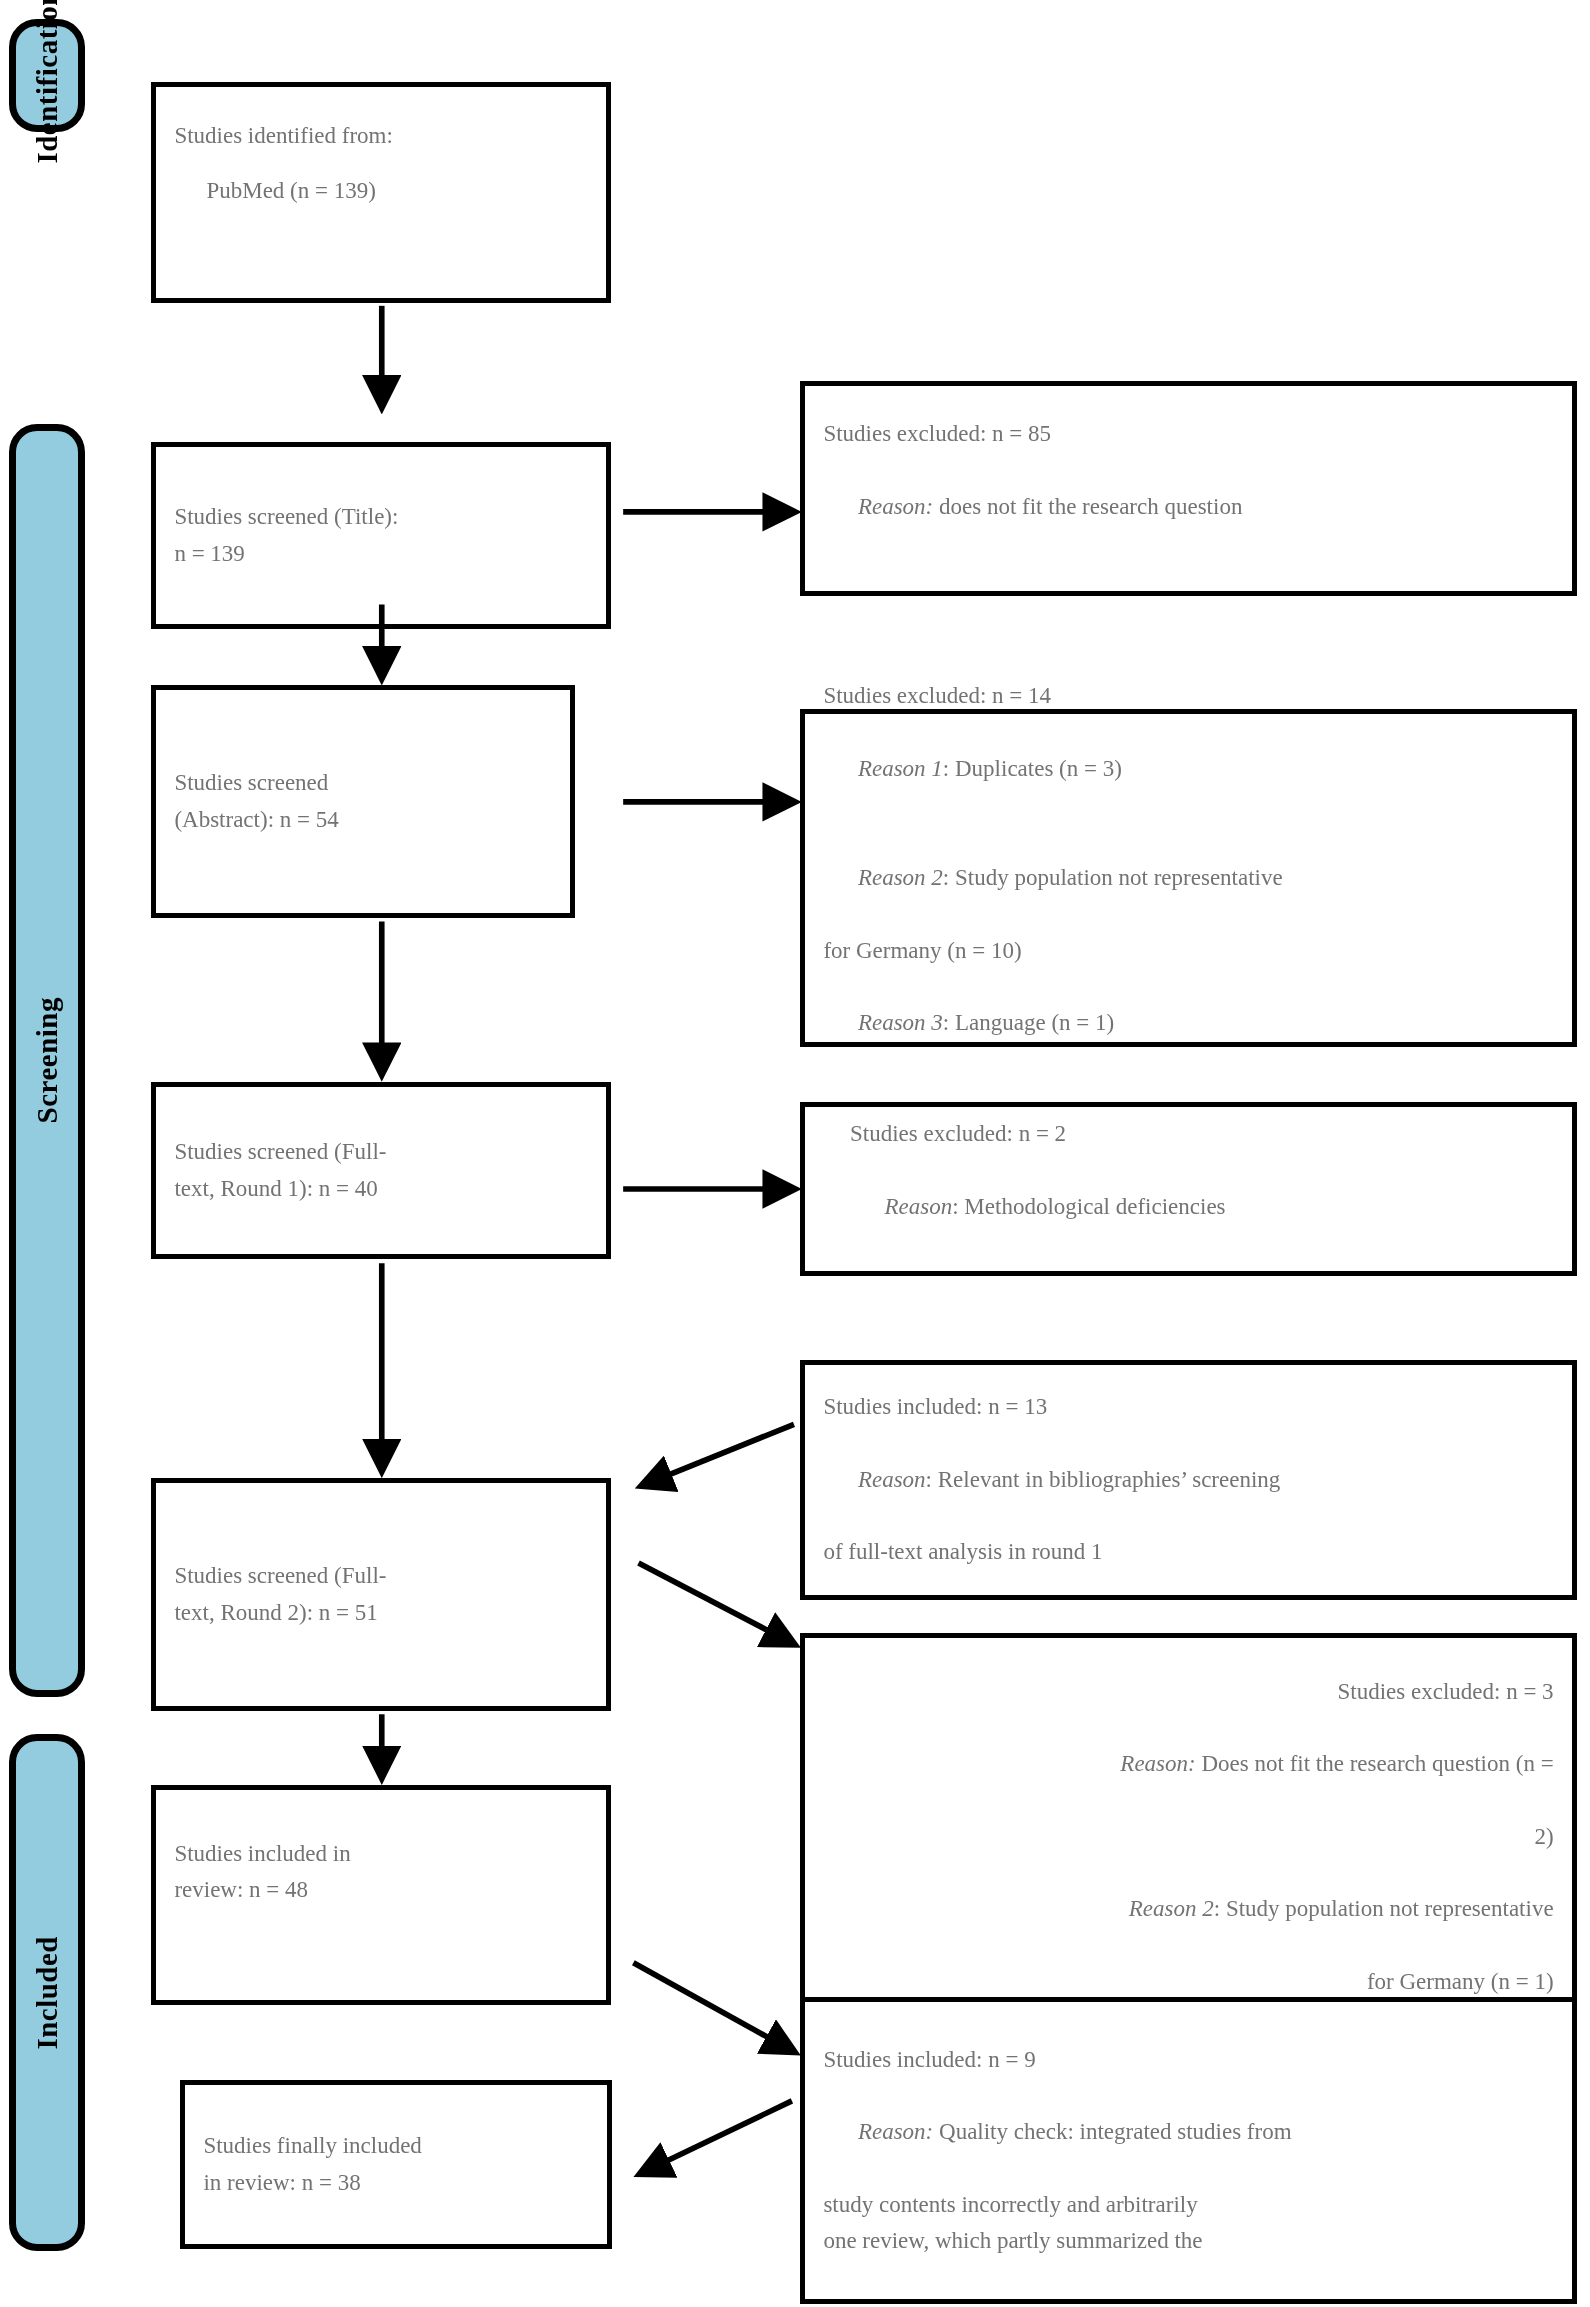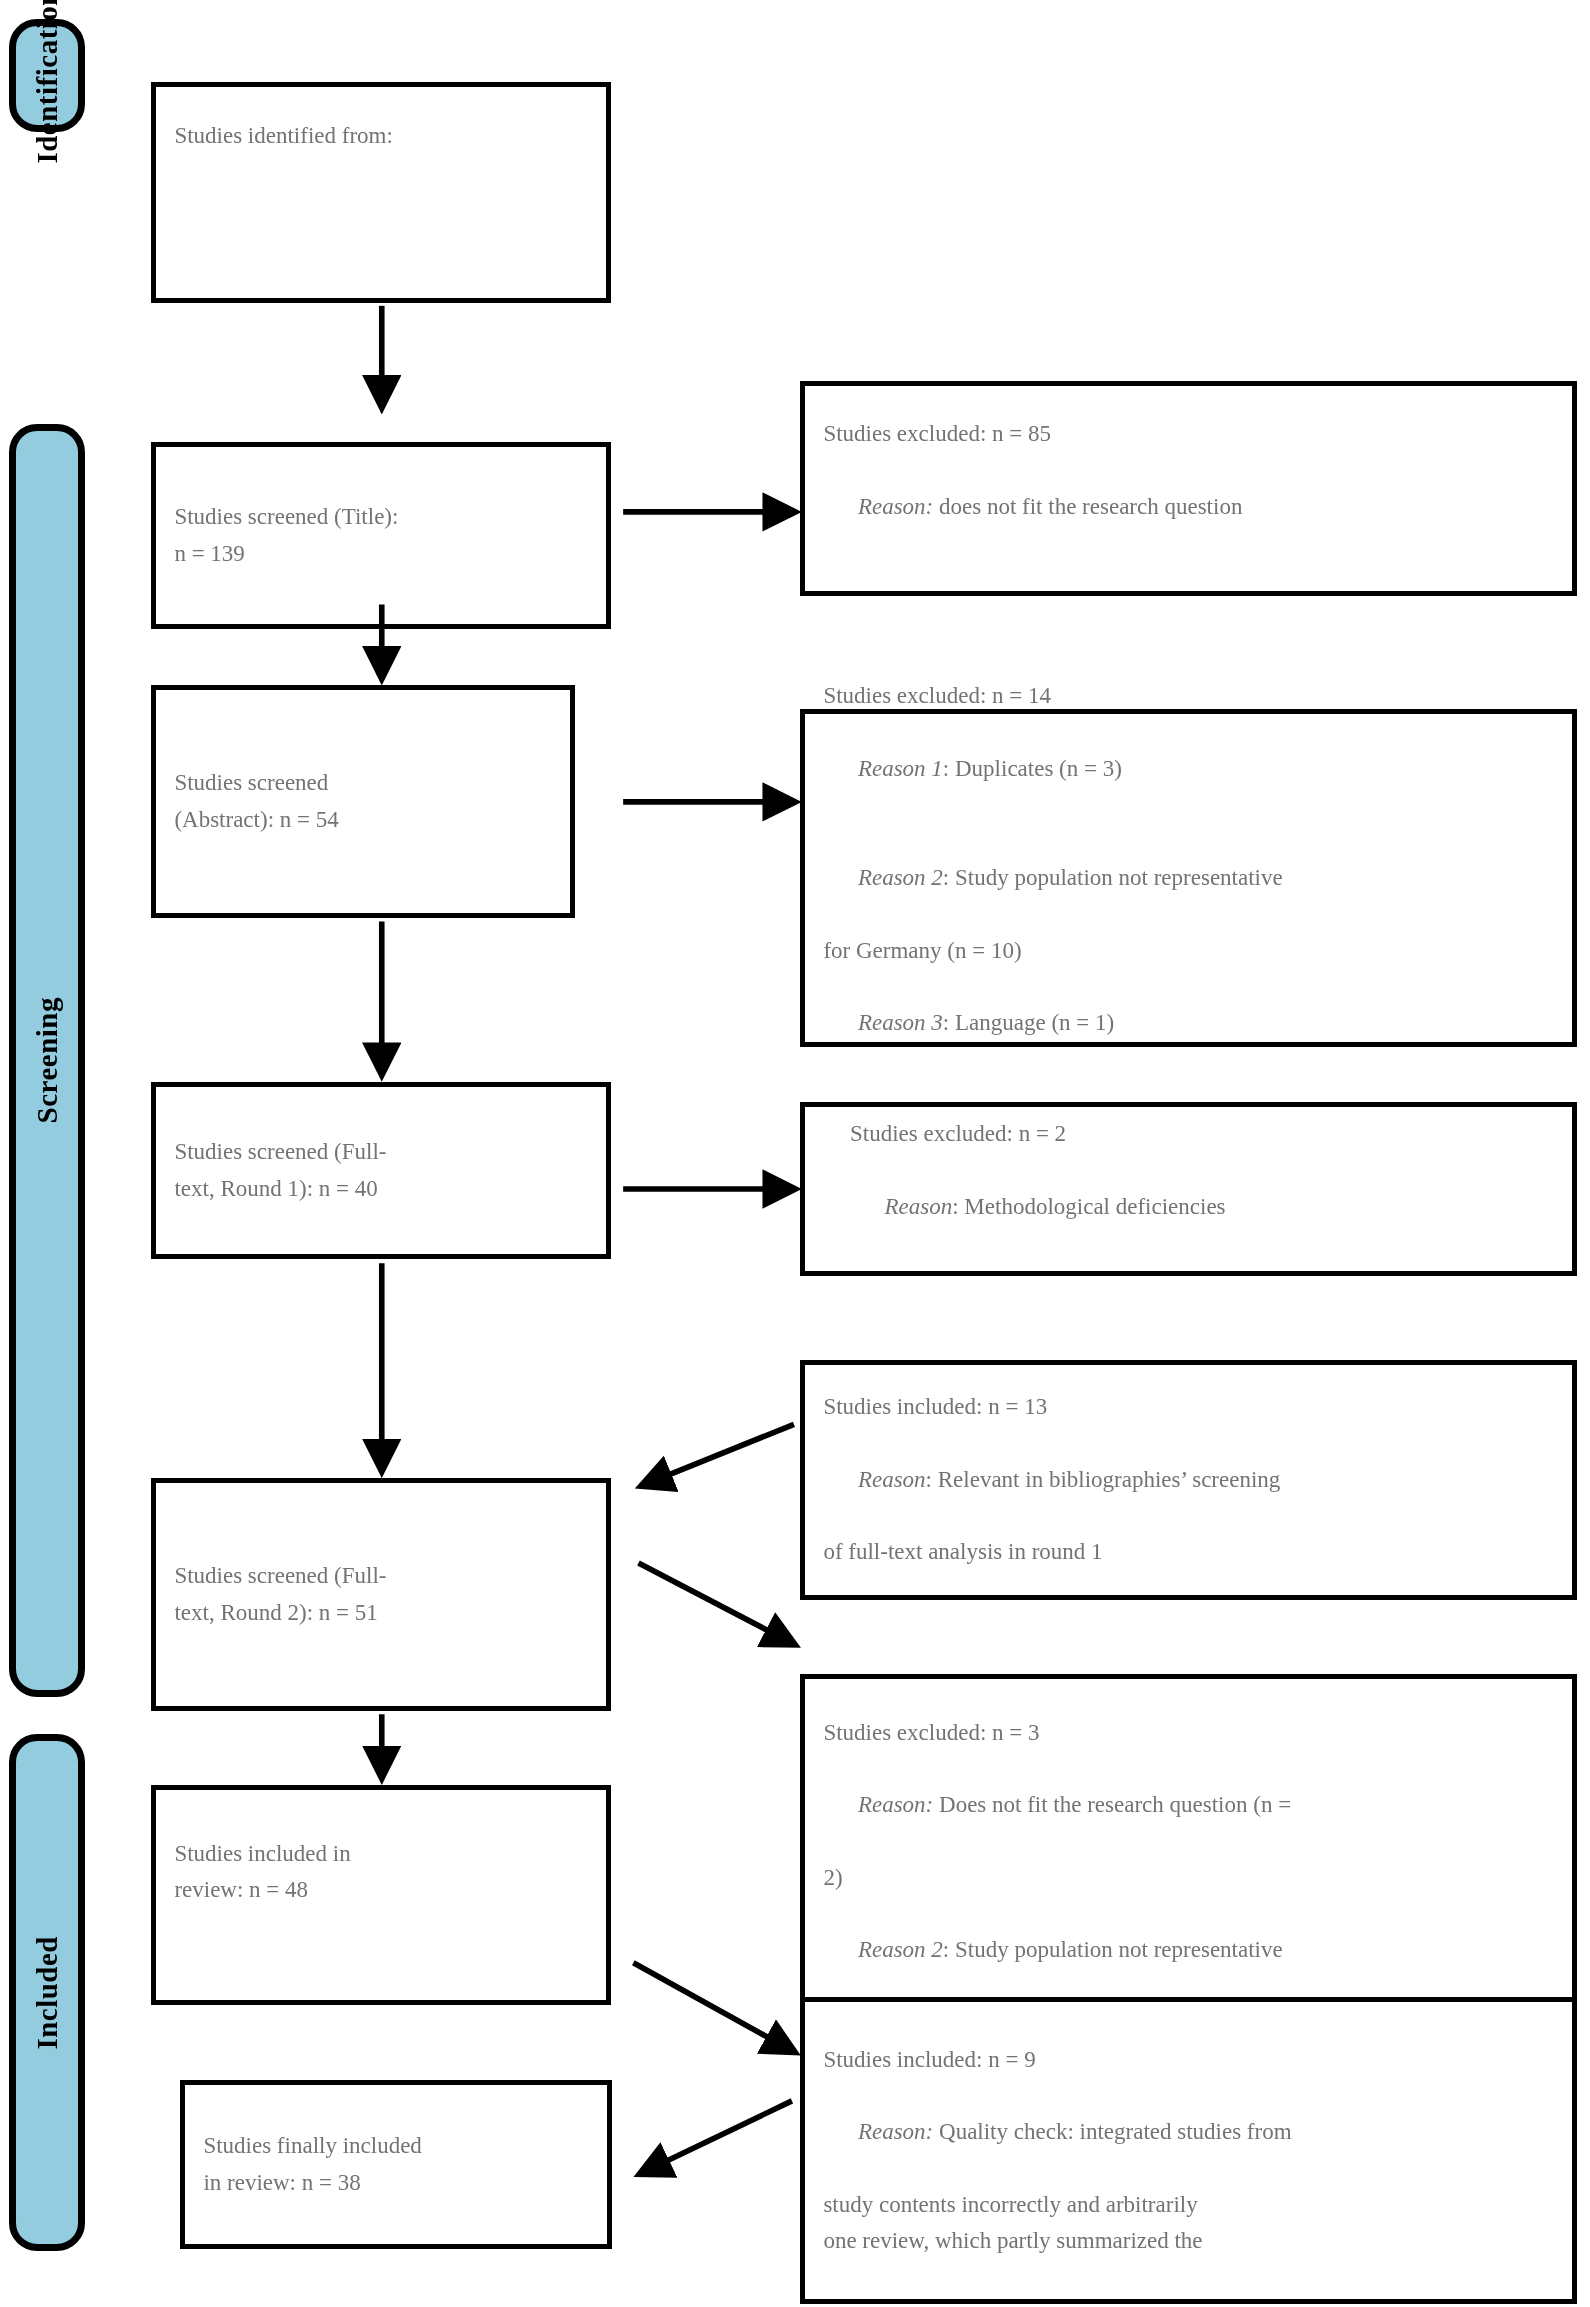--- a/index.html
+++ b/index.html
@@ -86,20 +86,21 @@
   <div class="phase-bar" style="left:9.2px; top:424px; width:76px; height:1273px; border-radius:28px;">
     <span class="phase-label">Screening</span>
   </div>
 
   <div class="phase-bar" style="left:9.2px; top:1734px; width:76px; height:517px; border-radius:28px;">
     <span class="phase-label">Included</span>
   </div>
 
   <div class="flow-box pad-top" style="left:151px; top:82px; width:460px; height:221px; padding-top:31px;">
     <div class="box-line">Studies identified from:</div>
+    <div class="box-line" style="padding-left:32px; padding-top:18.4px;">PubMed (n = 139)</div>
   </div>
 
   <div class="flow-box" style="left:151px; top:414px; width:460px; height:187px;margin-top:28px;">
     <div class="box-line">Studies screened (Title):</div>
     <div class="box-line">n = 139</div>
   </div>
 
   <div class="flow-box" style="left:151px; top:685px; width:424px; height:233px;">
     <div class="box-line">Studies screened</div>
     <div class="box-line">(Abstract): n = 54</div>
@@ -154,21 +155,21 @@
   </div>
 
   <div class="flow-box" style="left:800px; top:1360px; width:777px; height:240px;">
     <div class="box-line">Studies included: n = 13</div>
     <div class="box-line">
       <span class="rsn">Reason</span><span>: Relevant in bibliographies’ screening</span>
     </div>
     <div class="box-line">of full-text analysis in round 1</div>
   </div>
 
-  <div class="flow-box" style="left:800px; top:1674px; width:777px; height:408px;">
+  <div class="flow-box" style="left:800px; top:1633px; width:777px; height:408px;text-align:right;">
     <div class="box-line">Studies excluded: n = 3</div>
     <div class="box-line">
       <span class="rsn">Reason:</span><span> Does not fit the research question (n =</span>
     </div>
     <div class="box-line">2)</div>
     <div class="box-line">
       <span class="rsn">Reason 2</span><span>: Study population not representative</span>
     </div>
     <div class="box-line">for Germany (n = 1)</div>
   </div>

